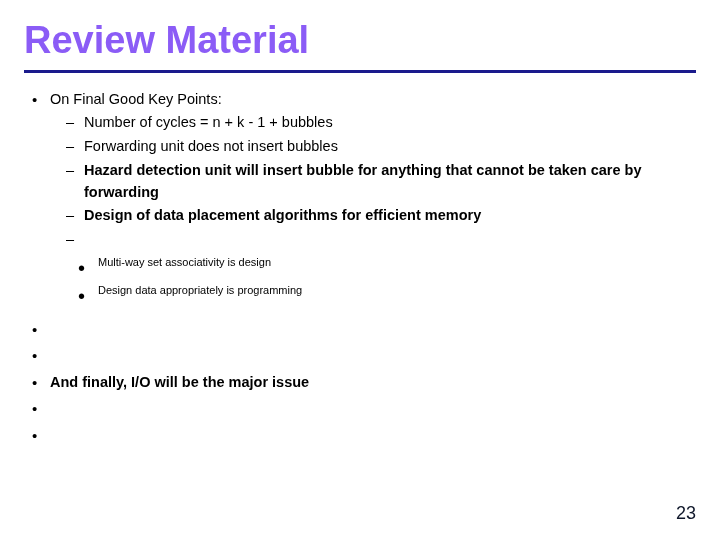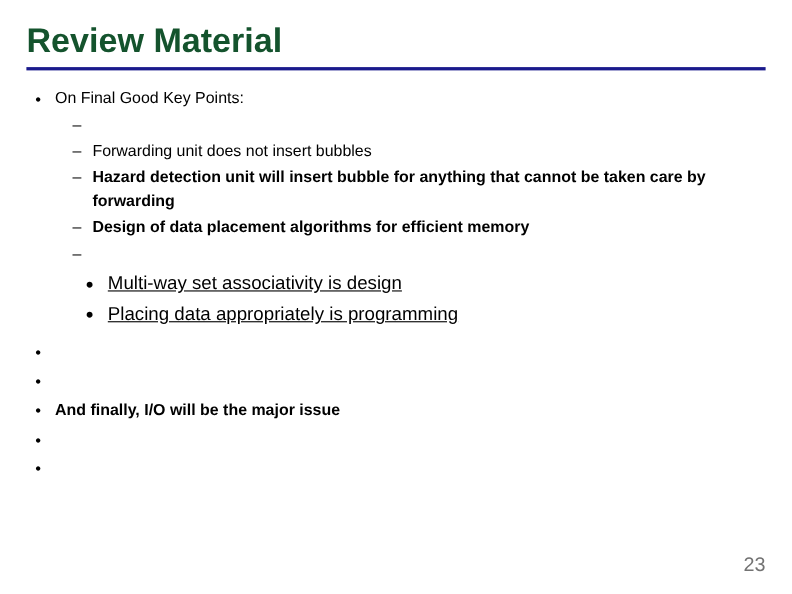--- a/index.html
+++ b/index.html
@@ -19,23 +19,23 @@
     }
 
     .slide-container {
       width: 720px;
       height: 540px;
       padding: 18px 24px 16px 24px;
       position: relative;
     }
 
     .slide-title {
-      font-size: 31px;
+      font-size: 38px;
       font-weight: bold;
-      color: #14532d;
+      color: #8b5cf6;
       margin-bottom: 6px;
       line-height: 1.2;
     }
 
     .title-underline {
       height: 3px;
       background: #1a1a8c;
       margin-bottom: 16px;
     }
 
@@ -98,31 +98,30 @@
       margin-bottom: 2px;
     }
 
     .inner-bullet-symbol {
       min-width: 20px;
       font-size: 20px;
       line-height: 1.3;
     }
 
     .inner-bullet-text {
-      font-size: 17px;
+      font-size: 11px;
       line-height: 1.4;
-      text-decoration: underline;
     }
 
     .slide-number {
       position: absolute;
       bottom: 16px;
       right: 24px;
       font-size: 18px;
-      color: #737373;
+      color: #0f172a;
     }
 
     .bottom-bullets {
       margin-top: 6px;
     }
   </style>
 </head>
 <body>
 
 <div class="slide-container">
@@ -133,20 +132,21 @@
   <div class="content-area">
 
     <div class="bullet-item">
       <span class="bullet-dot">•</span>
       <div>
         <span class="bullet-text">On Final Good Key Points:</span>
         <div class="sub-list">
 
           <div class="sub-item">
             <span class="dash">–</span>
+            <span class="sub-text">Number of cycles = n + k - 1 + bubbles</span>
           </div>
 
           <div class="sub-item">
             <span class="dash">–</span>
             <span class="sub-text">Forwarding unit does not insert bubbles</span>
           </div>
 
           <div class="sub-item">
             <span class="dash">–</span>
             <span class="sub-text bold-text">Hazard detection unit will insert bubble for anything that cannot be taken care by forwarding</span>
@@ -164,21 +164,21 @@
         </div>
 
         
         <div class="inner-bullets">
           <div class="inner-bullet-item">
             <span class="inner-bullet-symbol">•</span>
             <span class="inner-bullet-text">Multi-way set associativity is design</span>
           </div>
           <div class="inner-bullet-item">
             <span class="inner-bullet-symbol">•</span>
-            <span class="inner-bullet-text">Placing data appropriately is programming</span>
+            <span class="inner-bullet-text">Design data appropriately is programming</span>
           </div>
         </div>
 
       </div>
     </div>
 
     <div class="bottom-bullets">
 
       <div class="bullet-item">
         <span class="bullet-dot">•</span>

